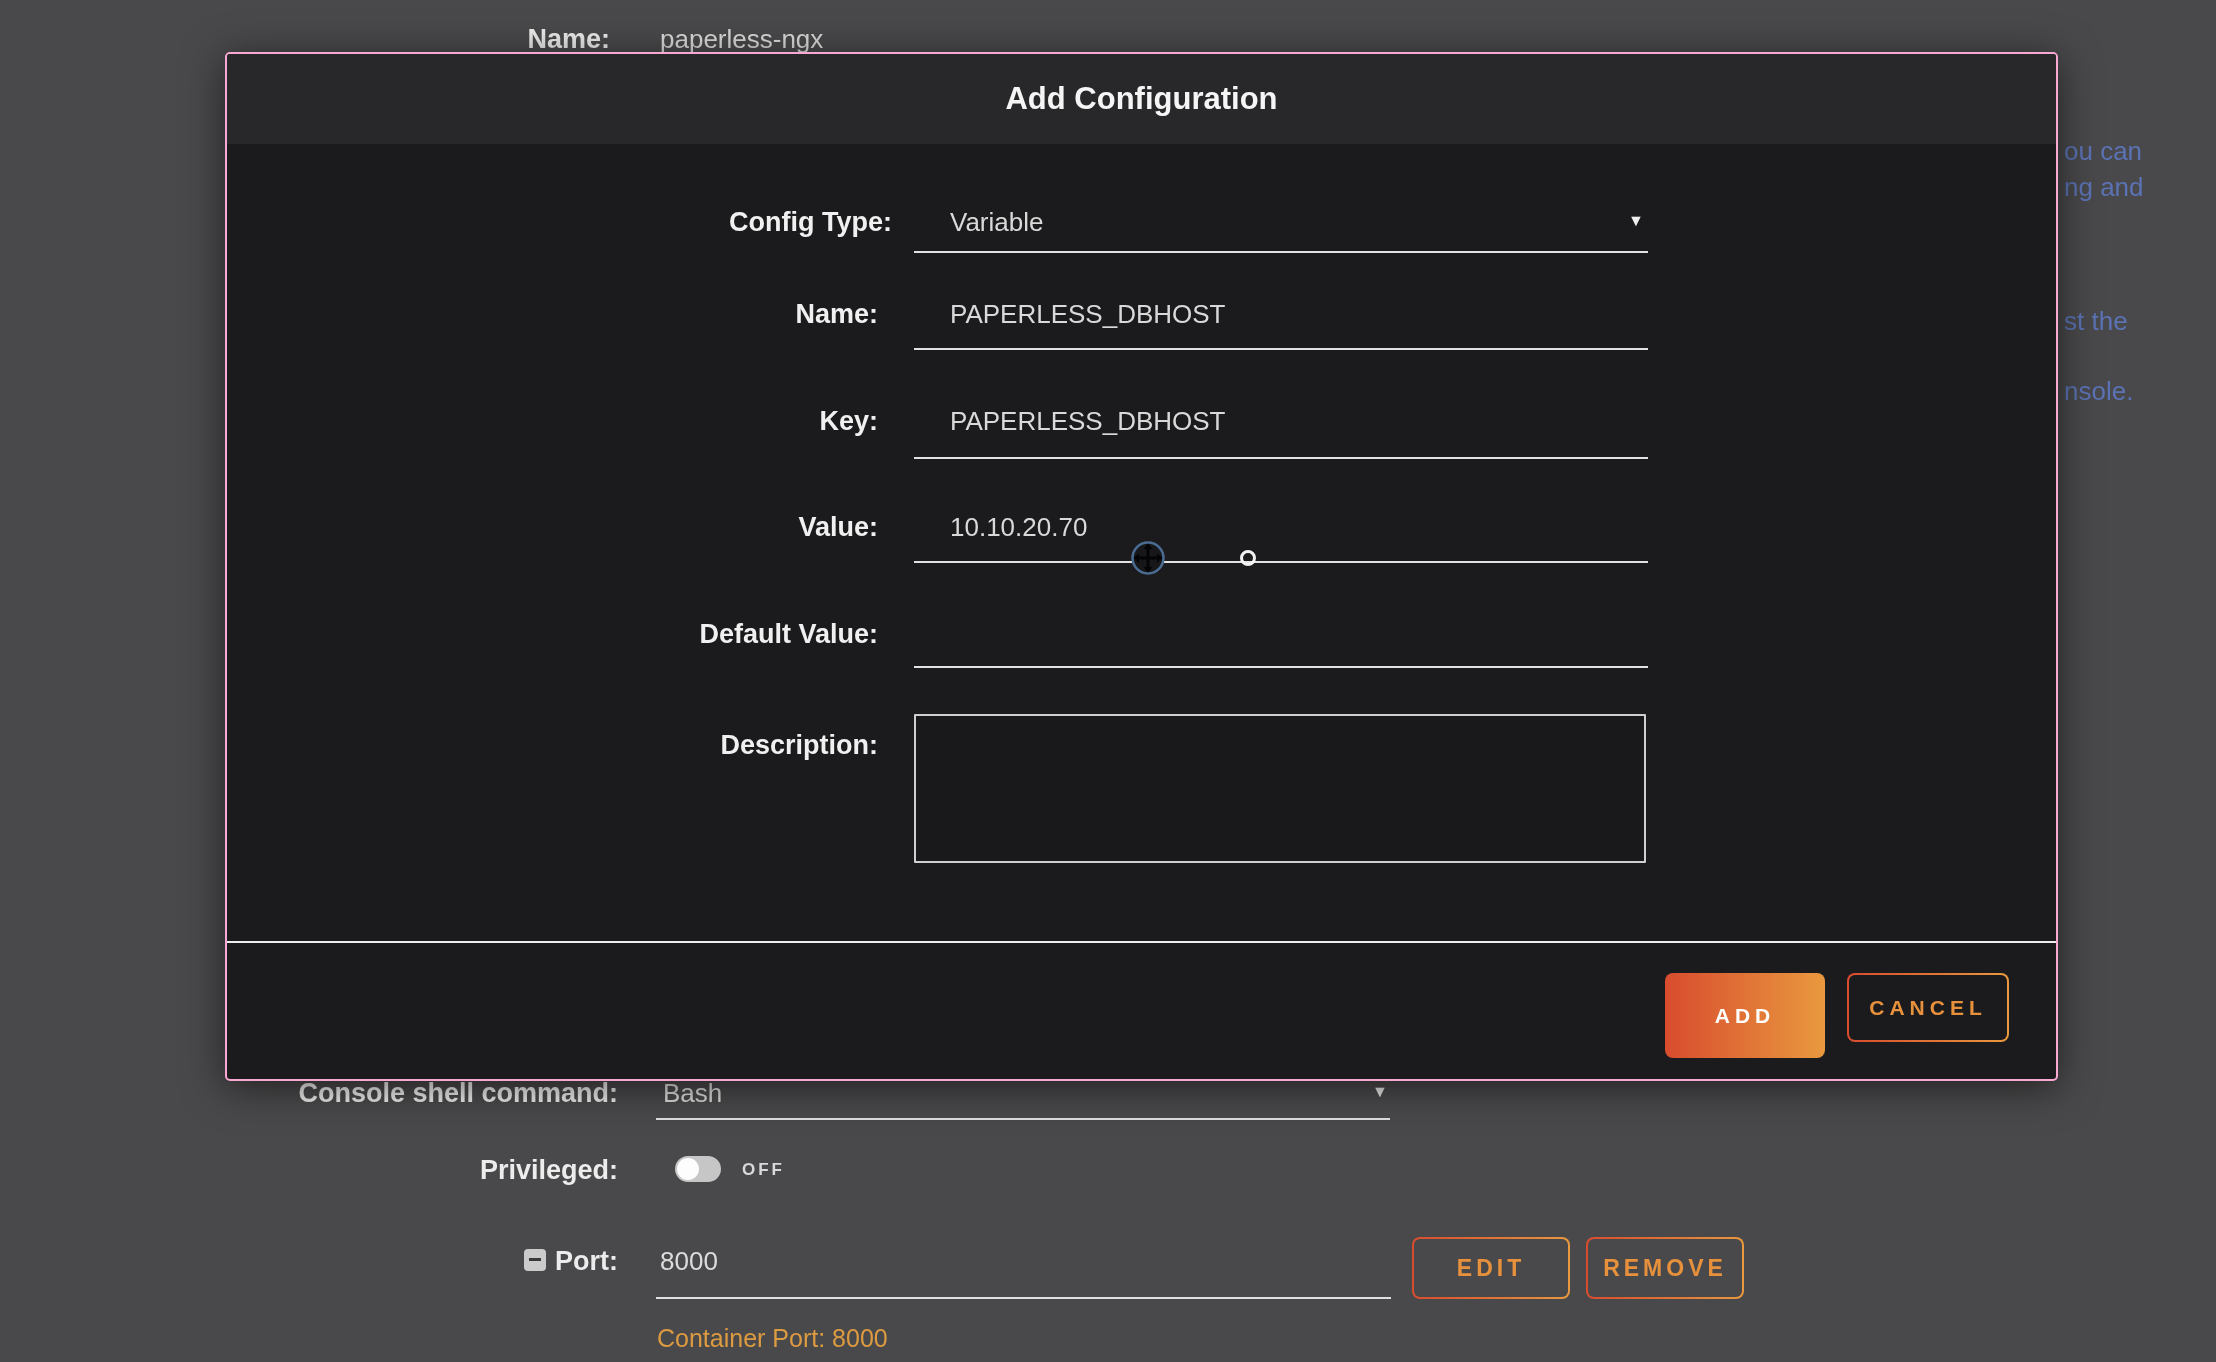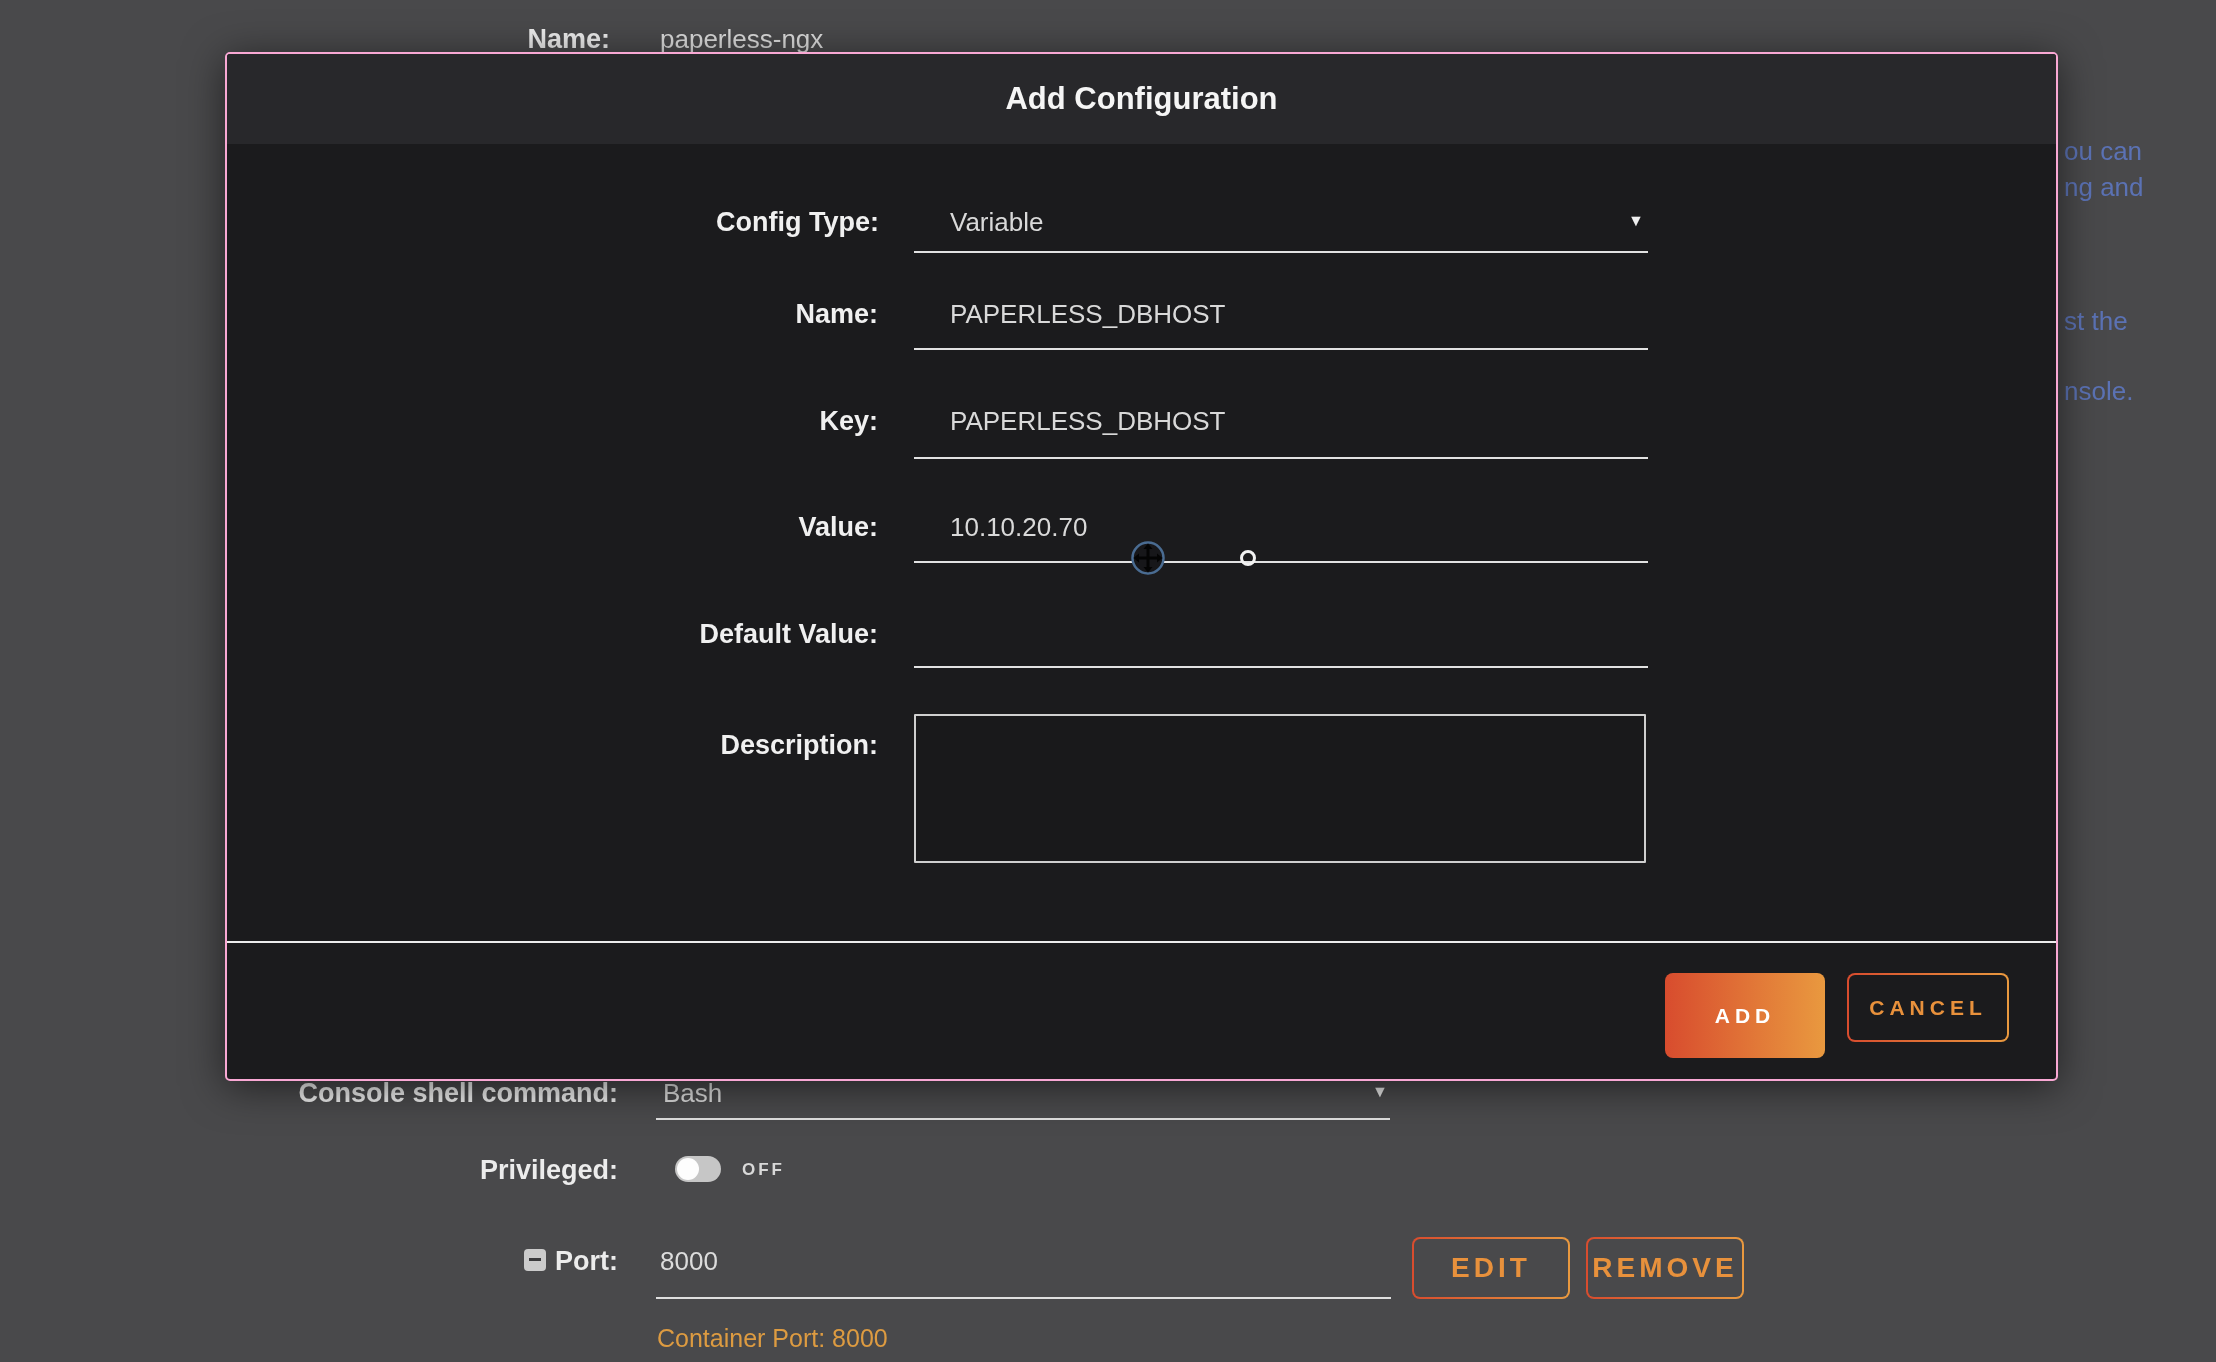--- a/index.html
+++ b/index.html
@@ -26,21 +26,21 @@
 
   
   .minus-sq { width:22px; height:22px; border-radius:4px; background:#cbcbcb; position:absolute; }
   .minus-sq::after { content:""; position:absolute; left:5px; top:9px; width:12px; height:3px; background:#3a3a3c; }
 
   
   .grad-btn { background:linear-gradient(90deg,#d84c2e,#e9993f); padding:2px; border-radius:8px; cursor:pointer;text-align:center; }
   .grad-btn-inner {
     width:100%; height:100%; border-radius:6px;
     display:flex; align-items:center; justify-content:center;
-    font-weight:bold; font-size:28px; letter-spacing:4px; color:#e8913c;
+    font-weight:bold; font-size:23px; letter-spacing:4px; color:#e8913c;
   }
   .inner-page { background:#49494b; }
   .inner-modal { background:#1b1b1d; }
 
   
   #modal {
     position:absolute; left:225px; top:52px; width:1833px; height:1029px;
     background:#1b1b1d; border:2px solid #f9a8d4; border-radius:5px;
     box-shadow:0 6px 40px rgba(0,0,0,0.55);
   }
@@ -109,21 +109,21 @@
   <div class="abs grad-btn" style="left:1586px; top:1237px; width:158px; height:62px;">
     <div class="grad-btn-inner inner-page">REMOVE</div>
   </div>
   <div class="abs orange-note" style="left:657px; top:1324px;">Container Port: 8000</div>
 
   <div id="modal">
     <div id="modal-header">
       <div id="modal-title">Add Configuration</div>
     </div>
 
-    <div class="m-label" style="left:252px; top:153px;">Config Type:</div>
+    <div class="m-label" style="left:265px; top:153px;">Config Type:</div>
     <div class="m-value" style="left:693px; top:153px;">Variable</div>
     <div class="m-select-arrow" style="left:1401px; top:158px;">▼</div>
     <div class="m-underline" style="top:197px;"></div>
 
     <div class="m-label" style="left:251px; top:245px;">Name:</div>
     <div class="m-value" style="left:693px; top:245px;">PAPERLESS_DBHOST</div>
     <div class="m-underline" style="top:294px;"></div>
 
     <div class="m-label" style="left:251px; top:352px;">Key:</div>
     <div class="m-value" style="left:693px; top:352px;">PAPERLESS_DBHOST</div>

